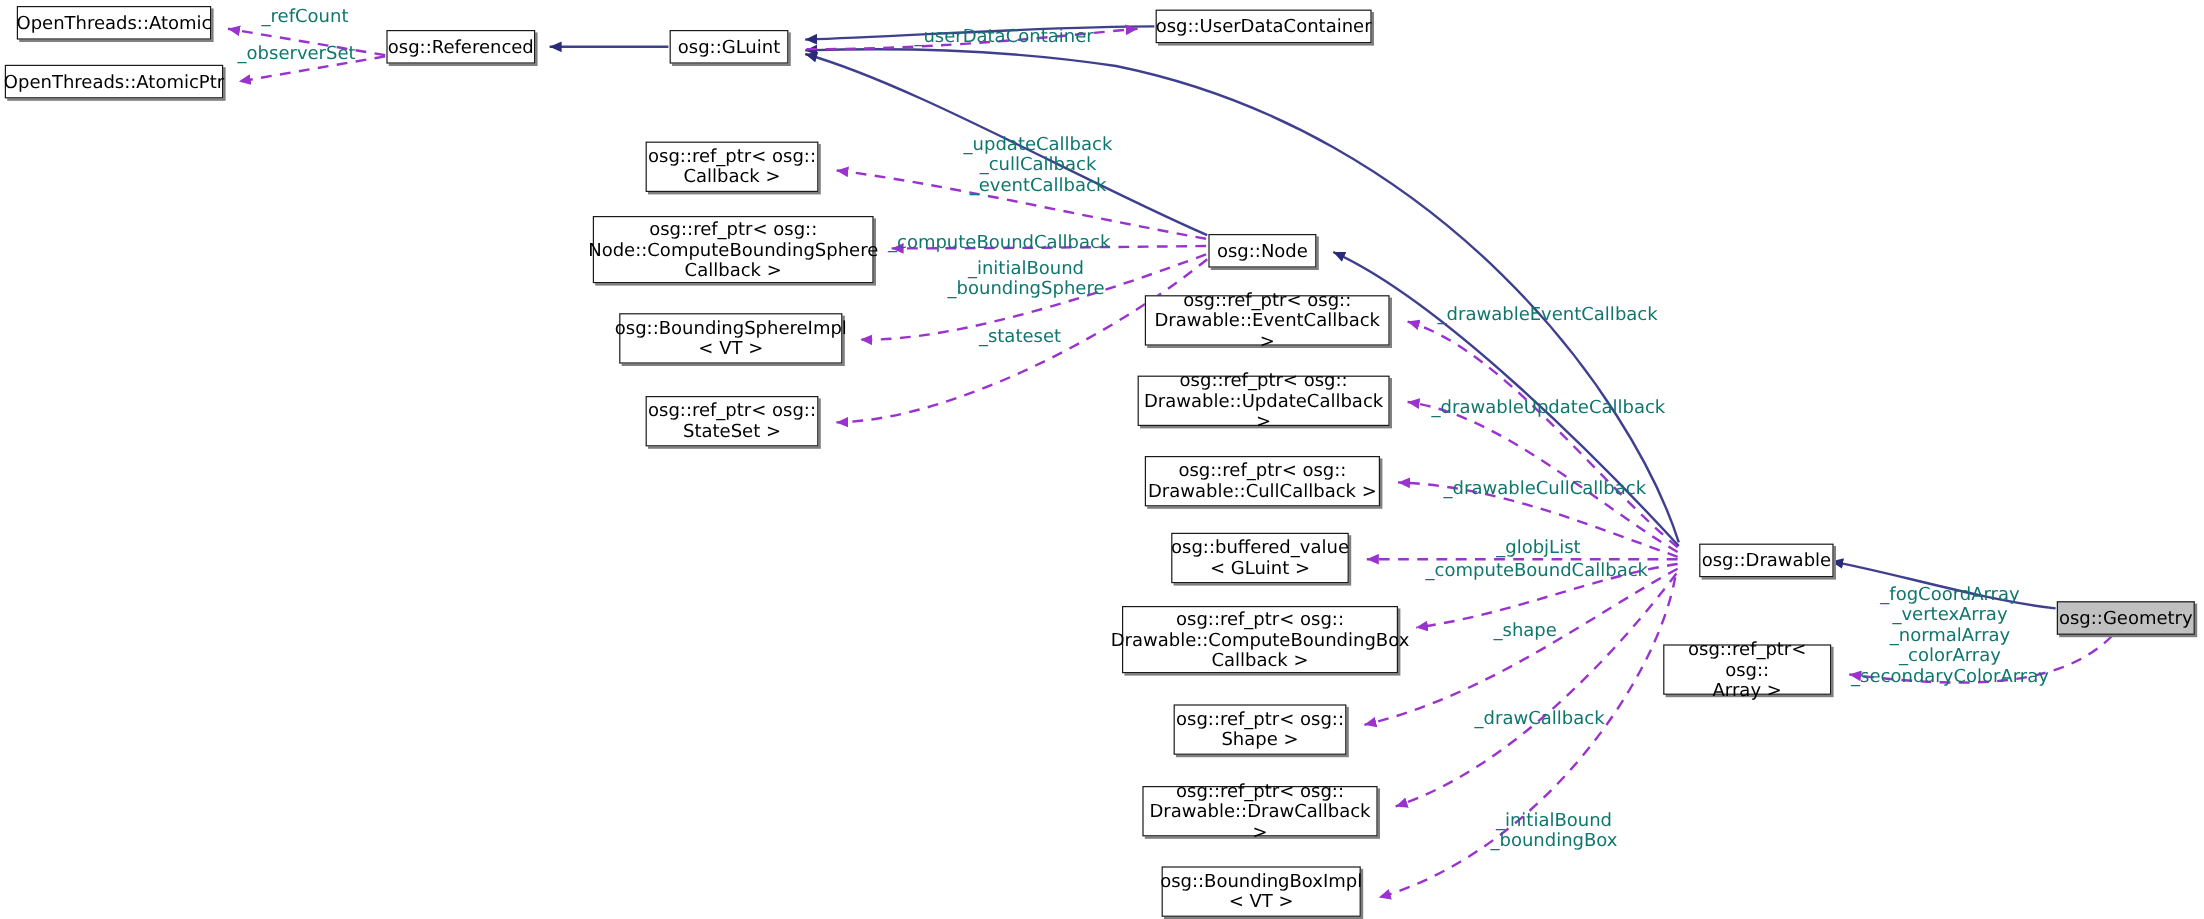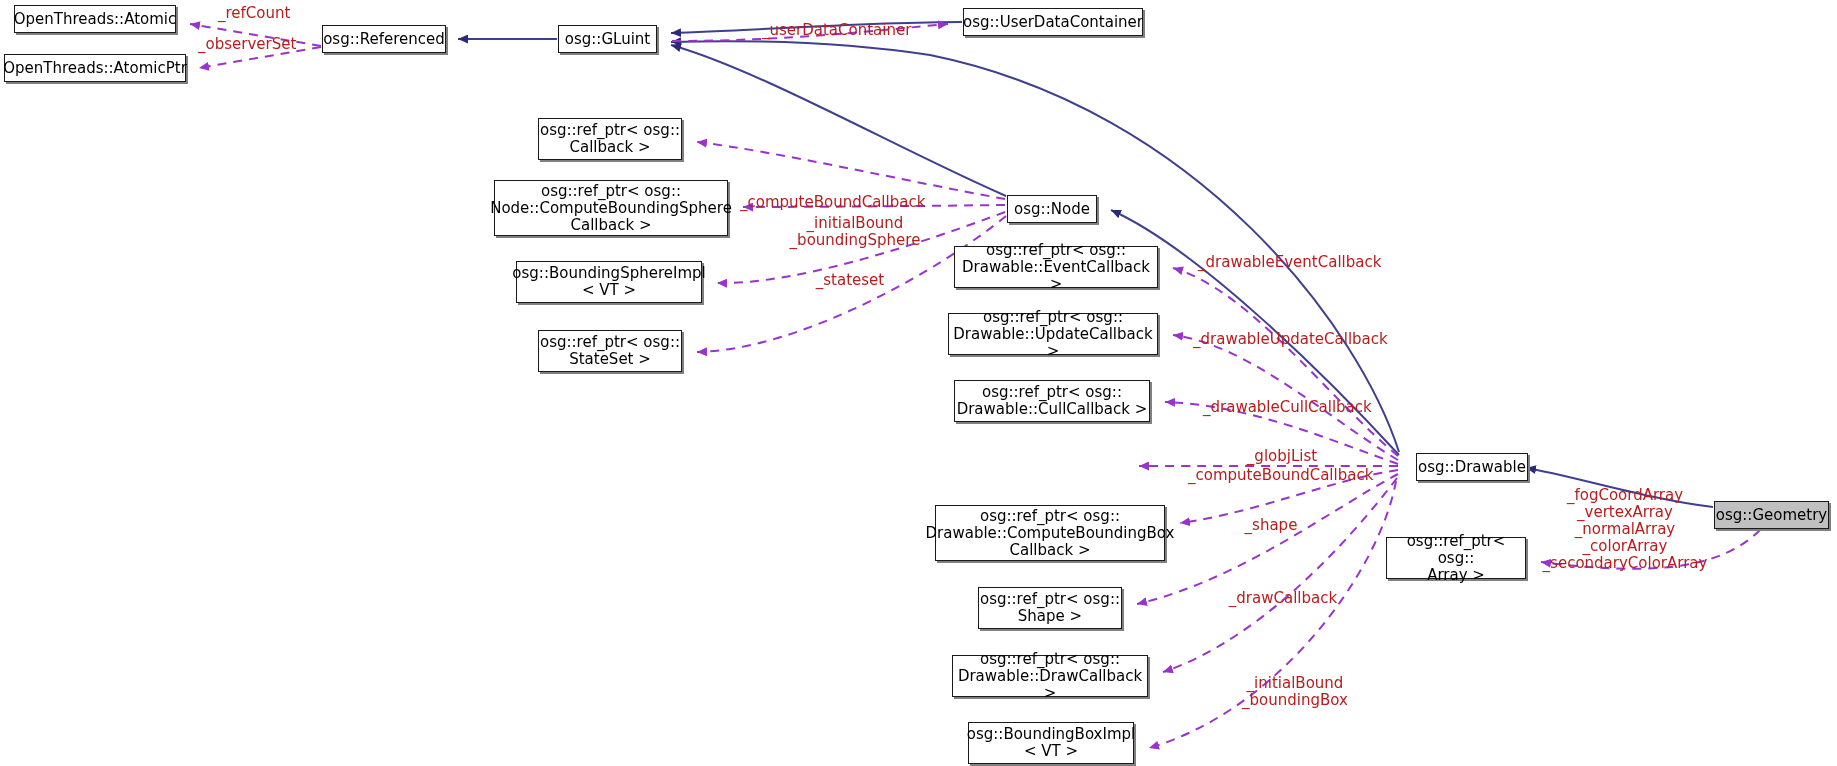--- a/index.html
+++ b/index.html
@@ -40,21 +40,21 @@
     line-height: 17px;
     letter-spacing: 0px;
     white-space: pre-line;
     padding: 0 0;
   }
   .uml-node.highlight {
     background: #c0c0c0;
   }
   .edge-label {
     position: absolute;
-    color: #b91c1c;
+    color: #0f766e;
     font-size: 15px;
     line-height: 17px;
     white-space: pre-line;
     text-align: center;
     background: transparent;
   }
   .edge-label.left-al { text-align: left; }
 </style>
 </head>
 <body>
@@ -139,38 +139,43 @@
 StateSet &gt;</div>
 
   <div class="uml-node" style="left:1007px;top:195px; width:90px;  height:28px;text-align:center;">osg::Node</div>
 
   <div class="uml-node" style="left:954px; top:246px; width:204px; height:42px;">osg::ref_ptr&lt; osg::
 Drawable::EventCallback &gt;</div>
   <div class="uml-node" style="left:948px; top:313px; width:210px; height:42px;">osg::ref_ptr&lt; osg::
 Drawable::UpdateCallback &gt;</div>
   <div class="uml-node" style="left:954px; top:380px; width:196px; height:42px;">osg::ref_ptr&lt; osg::
 Drawable::CullCallback &gt;</div>
+  <div class="uml-node" style="left:976px; top:444px; width:148px; height:42px;">osg::buffered_value
+&lt; GLuint &gt;</div>
   <div class="uml-node" style="left:935px; top:505px; width:230px; height:56px;">osg::ref_ptr&lt; osg::
 Drawable::ComputeBoundingBox
 Callback &gt;</div>
   <div class="uml-node" style="left:978px; top:587px; width:144px; height:42px;">osg::ref_ptr&lt; osg::
 Shape &gt;</div>
   <div class="uml-node" style="left:952px; top:655px; width:196px; height:42px;">osg::ref_ptr&lt; osg::
 Drawable::DrawCallback &gt;</div>
   <div class="uml-node" style="left:968px; top:722px; width:166px; height:42px;">osg::BoundingBoxImpl
 &lt; VT &gt;</div>
 
   <div class="uml-node" style="left:1400px;top:453px; width:112px; height:28px;margin-left:16px;">osg::Drawable</div>
   <div class="uml-node" style="left:1386px;top:537px; width:140px; height:42px;">osg::ref_ptr&lt; osg::
 Array &gt;</div>
   <div class="uml-node highlight" style="left:1714px;top:501px; width:115px; height:28px;">osg::Geometry</div>
 
   <div class="edge-label left-al" style="left:218px; top:5px;   width:120px;">_refCount</div>
   <div class="edge-label left-al" style="left:198px; top:36px;  width:140px;">_observerSet</div>
   <div class="edge-label left-al" style="left:762px; top:22px;  width:200px;">_userDataContainer</div>
+  <div class="edge-label" style="left:770px; top:112px; width:190px;">_updateCallback
+_cullCallback
+_eventCallback</div>
   <div class="edge-label left-al" style="left:740px; top:194px; width:224px;">_computeBoundCallback</div>
   <div class="edge-label" style="left:760px; top:215px; width:190px;">_initialBound
 _boundingSphere</div>
   <div class="edge-label" style="left:790px; top:272px; width:120px;">_stateset</div>
   <div class="edge-label left-al" style="left:1198px;top:254px; width:236px;">_drawableEventCallback</div>
   <div class="edge-label left-al" style="left:1193px;top:331px; width:246px;">_drawableUpdateCallback</div>
   <div class="edge-label left-al" style="left:1203px;top:399px; width:222px;">_drawableCullCallback</div>
   <div class="edge-label" style="left:1222px;top:448px; width:120px;">_globjList</div>
   <div class="edge-label left-al" style="left:1188px;top:467px; width:224px;">_computeBoundCallback</div>
   <div class="edge-label" style="left:1216px;top:517px; width:110px;">_shape</div>

